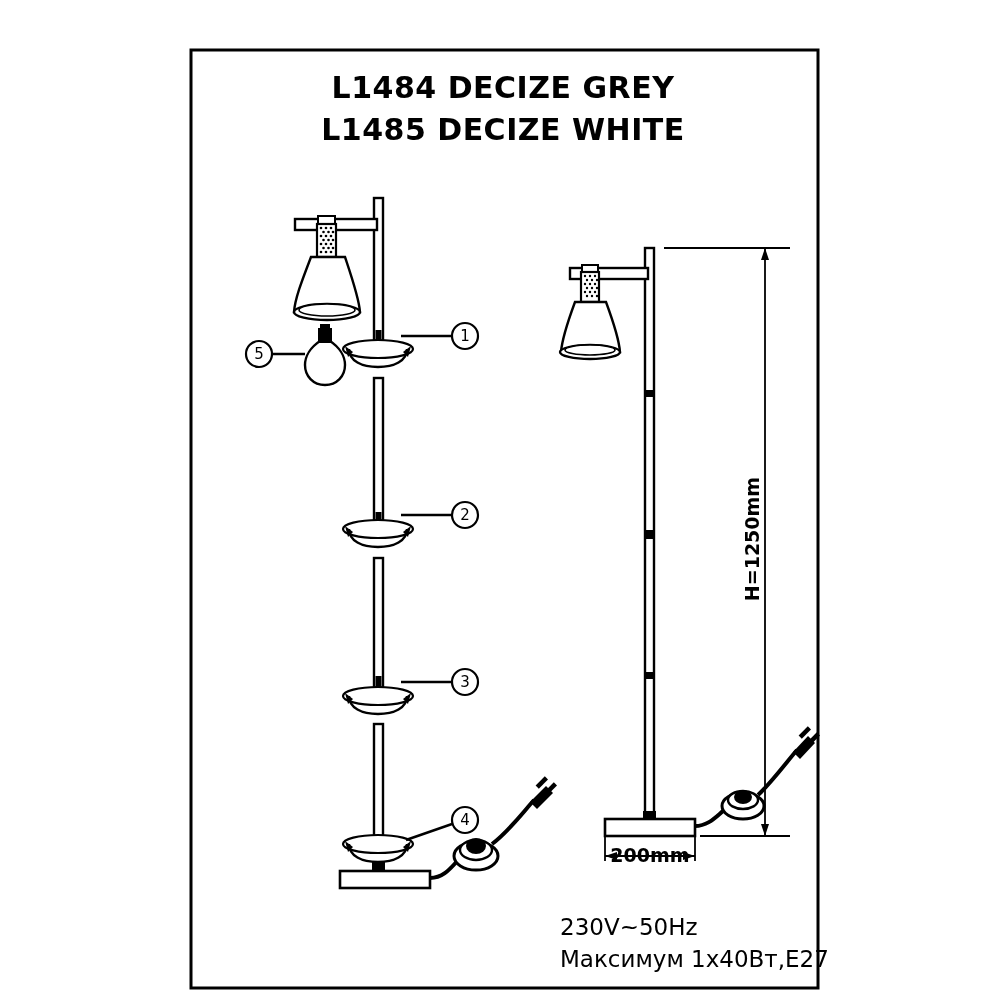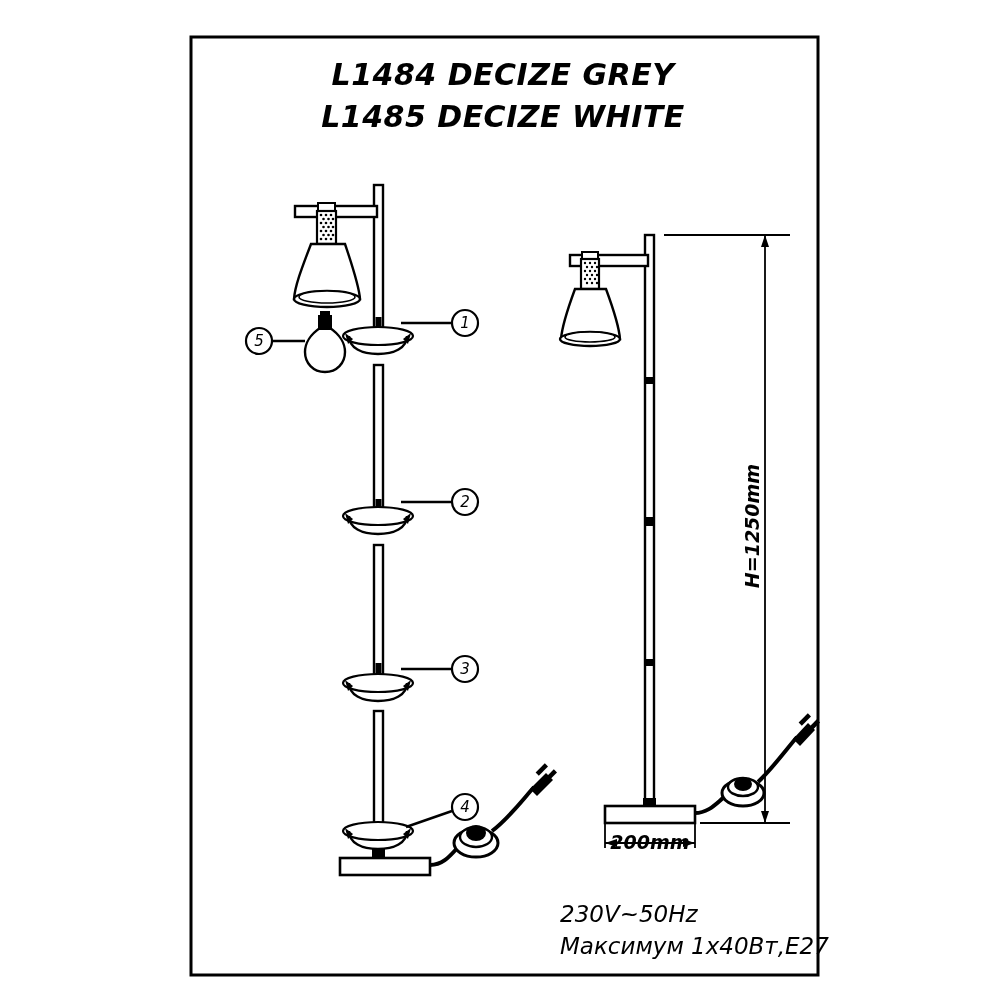--- a/index.html
+++ b/index.html
@@ -9,24 +9,23 @@
   }
   body {
     width: 1000px;
     height: 1000px;
     font-family: "DejaVu Sans", "Liberation Sans", sans-serif;
     position: relative;
     overflow: hidden;
   }
   #sheet {
     position: absolute;
-    left: 0; top: 3px;
+    left: 0; top: 16px;
     width: 1000px;
     height: 780px;
-    font-style: italic;
   }
   .svgroot { display:block; }
   text { font-family: "DejaVu Sans", "Liberation Sans", sans-serif; fill:#000; }
   .title-text {
     font-size: 30px;
     font-weight: bold;
     letter-spacing: 0.5px;
   }
   .spec-text {
     font-size: 23px;

